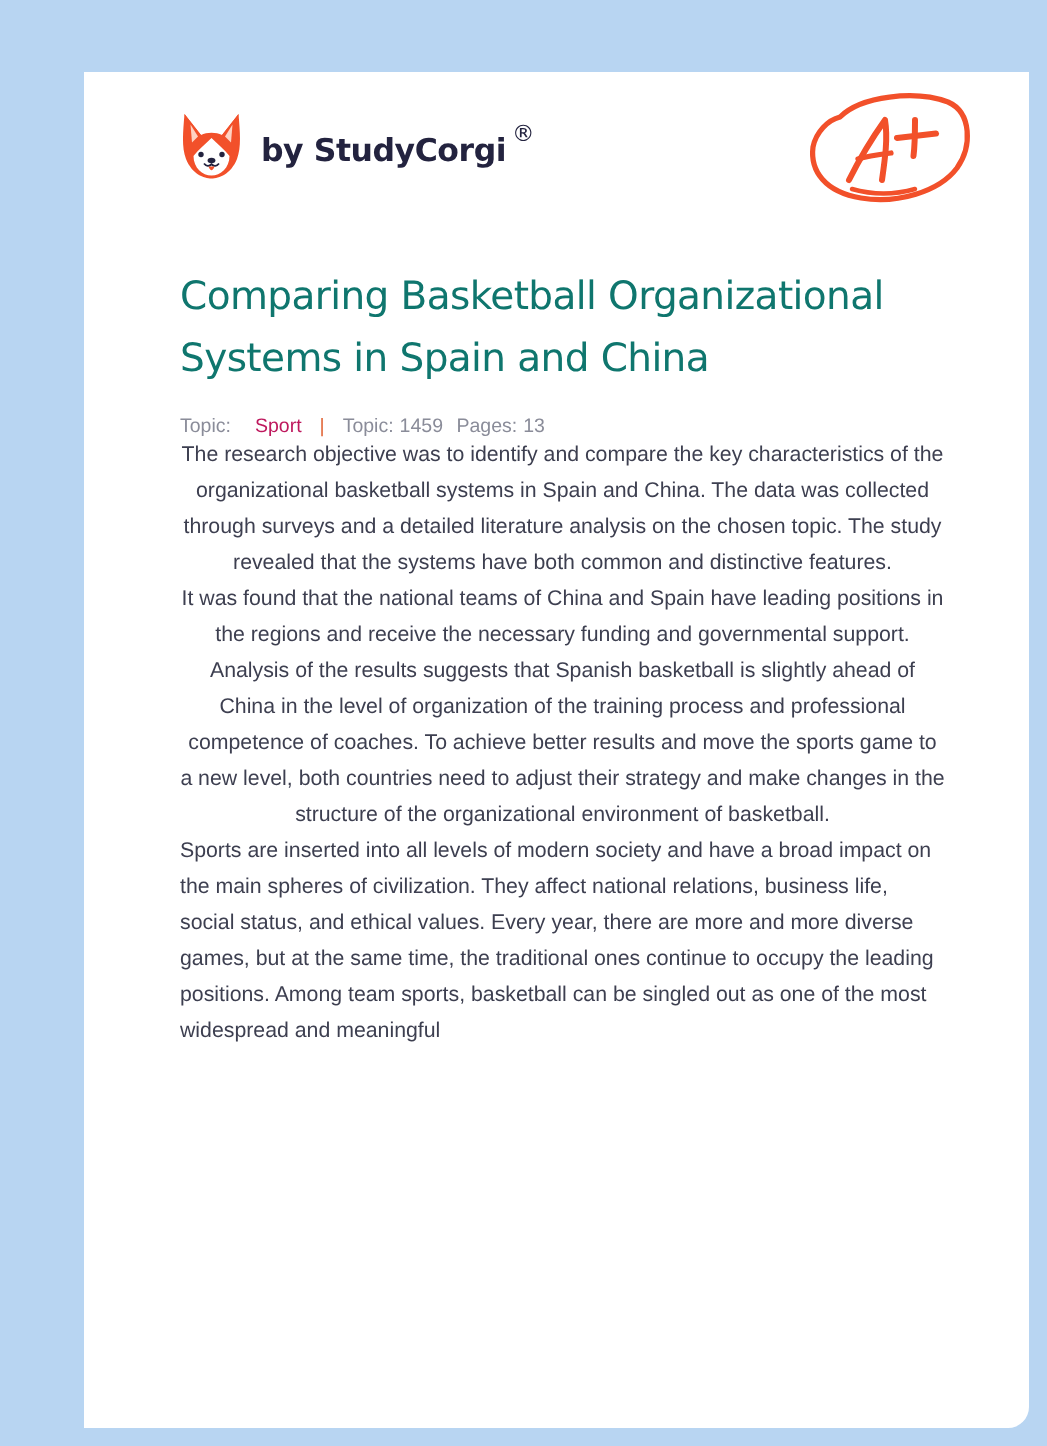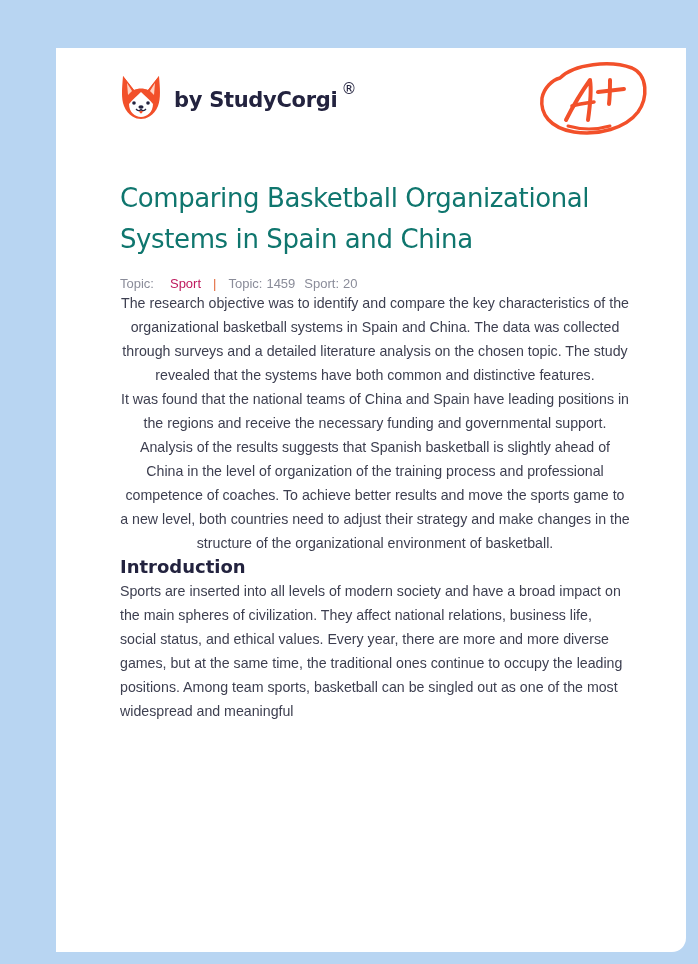--- a/index.html
+++ b/index.html
@@ -178,24 +178,23 @@
 
   <div class="content">
     <h1 class="title">Comparing Basketball Organizational Systems in Spain and China</h1>
 
     <div class="meta">
       <span>Topic:</span>
       <span class="topic-value">Sport</span>
       <span class="sep">|</span>
       <span>Topic:</span>
       <span class="words-value">1459</span>
-      <span class="pages-label">Sport:</span>
-      <span class="pages-value">20</span>
+      <span class="pages-label">Pages:</span>
+      <span class="pages-value">13</span>
     </div>
 
     <p class="para abstract-p1">The research objective was to identify and compare the key characteristics of the organizational basketball systems in Spain and China. The data was collected through surveys and a detailed literature analysis on the chosen topic. The study revealed that the systems have both common and distinctive features.</p>
     <p class="para abstract-p2">It was found that the national teams of China and Spain have leading positions in the regions and receive the necessary funding and governmental support. Analysis of the results suggests that Spanish basketball is slightly ahead of China in the level of organization of the training process and professional competence of coaches. To achieve better results and move the sports game to a new level, both countries need to adjust their strategy and make changes in the structure of the organizational environment of basketball.</p>
 
-    <h2 class="section intro-heading">Introduction</h2>
     <p class="para intro-p1">Sports are inserted into all levels of modern society and have a broad impact on the main spheres of civilization. They affect national relations, business life, social status, and ethical values. Every year, there are more and more diverse games, but at the same time, the traditional ones continue to occupy the leading positions. Among team sports, basketball can be singled out as one of the most widespread and meaningful</p>
   </div>
 
 </div>
 
 </body></html>

